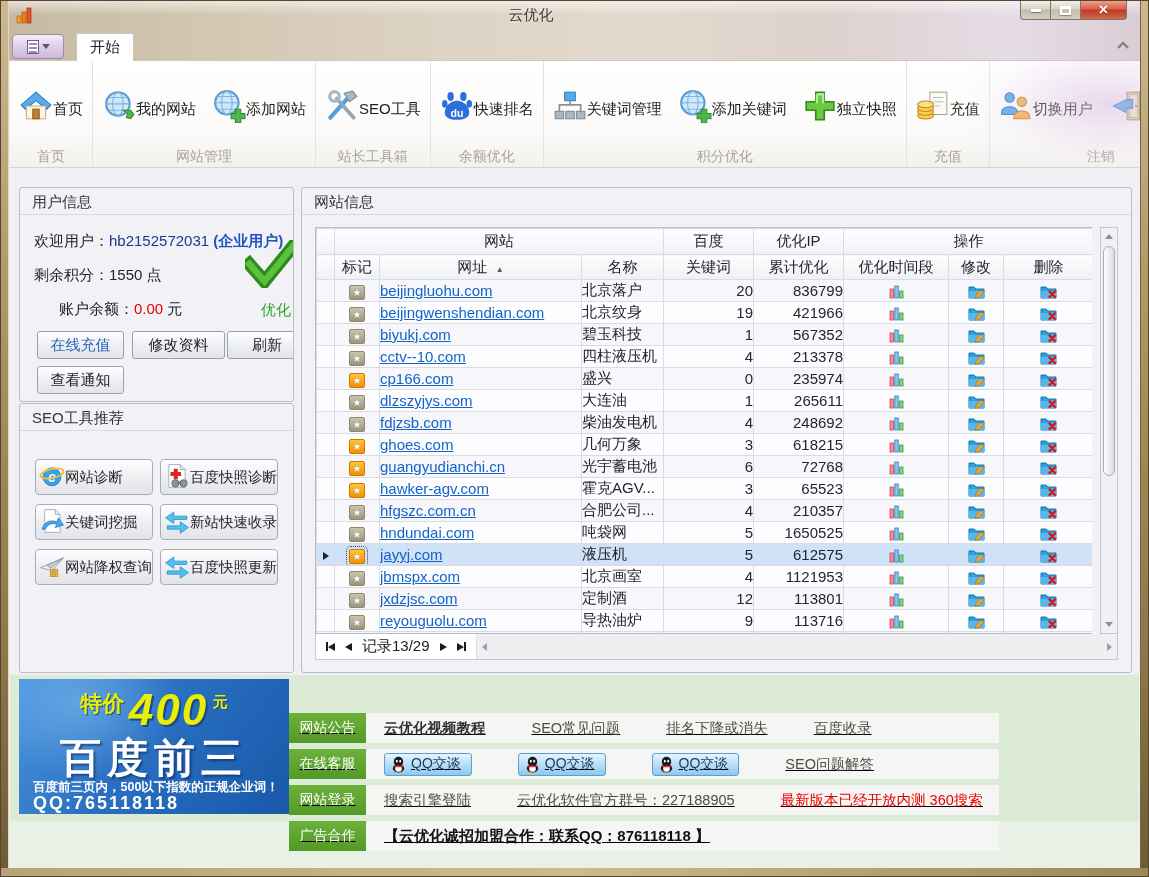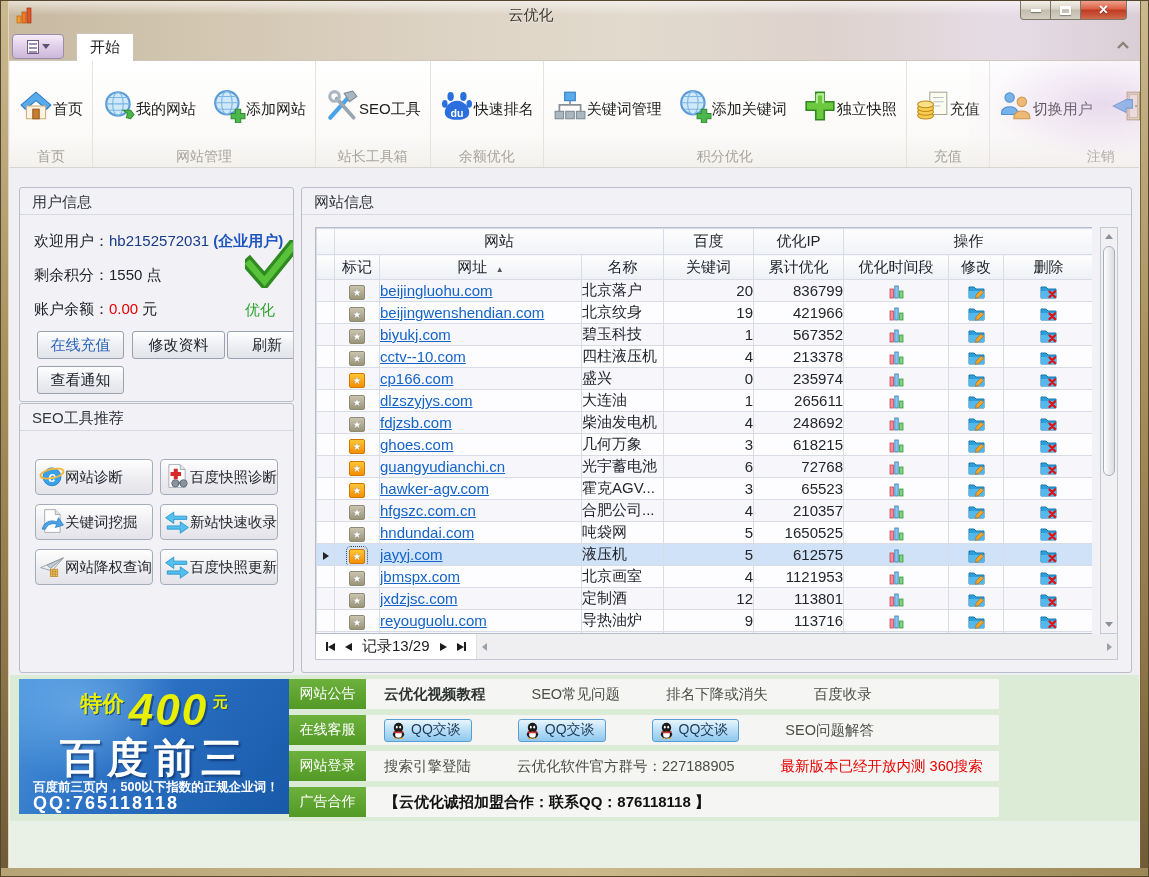--- a/index.html
+++ b/index.html
@@ -60,21 +60,21 @@
   .bottom-zone{position:absolute;left:9px;right:9px;top:674px;bottom:8px;background:#dcebd6;}
   .below-zone{position:absolute;left:9px;right:9px;top:820px;bottom:8px;background:#e9f1e6;}
   .gbox{position:absolute;background:#f2f2f6;border:1px solid #b9bec9;border-radius:3px;overflow:hidden;}
   .gbox-title{height:27px;line-height:27px;padding-left:12px;font-size:15px;color:#32363e;border-bottom:1px solid #d7dae2;}
   
   .ubox{left:18px;top:186px;width:275px;height:215px;}
   .uline{position:absolute;left:14px;font-size:15px;color:#20242c;white-space:nowrap;}
   .u-user{color:#173a8a;}
   .u-type{color:#1d54c0;font-weight:bold;}
   .u-red{color:#e80000;}
-  .u-status{position:absolute;right:18px;top:113px;font-size:15px;color:#2ca32c;white-space:nowrap;}
+  .u-status{position:absolute;right:2px;top:113px;font-size:15px;color:#2ca32c;white-space:nowrap;}
   .u-check{position:absolute;right:-4px;top:52px;width:52px;height:48px;}
   .ubtn{position:absolute;height:28px;background:linear-gradient(#ffffff,#eceef2 55%,#e2e4ea);
     border:1px solid #9aa2b0;border-radius:3px;font-size:15px;color:#23262d;display:flex;align-items:center;justify-content:center;cursor:pointer;white-space:nowrap;}
   .ubtn.blue{color:#2a63b8;}
   
   .sbox{left:18px;top:402px;width:275px;height:270px;}
   .stool{position:absolute;width:118px;height:36px;background:linear-gradient(#fefefe,#ececf0 60%,#e3e3e9);
     border:1px solid #a6adba;border-radius:4px;display:flex;align-items:center;cursor:pointer;overflow:hidden;padding-left:3px;}
   .stool svg{width:26px;height:26px;flex:none;}
   .stool span{font-size:14.5px;color:#23262d;white-space:nowrap;}
@@ -127,21 +127,21 @@
   .ad:before{content:"";position:absolute;left:-40px;top:-50px;width:200px;height:150px;border-radius:50%;
     background:radial-gradient(rgba(130,190,240,.55),rgba(130,190,240,0) 70%);}
   .ad-l1{position:absolute;left:0;right:0;top:6px;text-align:center;color:#e8ef00;font-weight:bold;}
   .ad-l1 .p1{font-size:22px;vertical-align:14px;text-shadow:1px 1px 0 #1a4a8a;}
   .ad-l1 .p2{font-size:44px;font-style:italic;letter-spacing:2px;text-shadow:2px 2px 0 #1a4a8a;}
   .ad-l1 .p3{font-size:15px;vertical-align:18px;text-shadow:1px 1px 0 #1a4a8a;}
   .ad-l2{position:absolute;left:0;right:0;top:52px;text-align:center;color:#fff;font-size:41px;font-weight:bold;letter-spacing:6px;text-shadow:2px 2px 2px rgba(0,30,80,.5);}
   .ad-l3{position:absolute;left:14px;top:100px;color:#fff;font-size:12.5px;font-weight:bold;white-space:nowrap;}
   .ad-l4{position:absolute;left:14px;top:114px;color:#fff;font-size:18px;font-weight:bold;letter-spacing:2px;}
   
-  .brows{position:absolute;left:288px;top:678px;width:710px;}
+  .brows{position:absolute;left:288px;top:712px;width:710px;text-decoration:underline;}
   .brow{display:flex;height:30px;margin-bottom:6px;background:#f5f5f3;}
   .blabel{width:77px;flex:none;background:linear-gradient(#6cb13c,#539926);color:#fff;font-size:14px;
     display:flex;align-items:center;justify-content:center;white-space:nowrap;}
   .bitems{flex:1;display:flex;align-items:center;padding-left:18px;gap:46px;overflow:hidden;}
   .bitem{font-size:14.5px;color:#4a4f46;white-space:nowrap;cursor:pointer;}
   .bitem.bold{font-weight:bold;color:#2e3330;}
   .bitem.red{color:#e80000;cursor:default;}
   .bitem.strong{font-weight:bold;color:#111;font-size:15px;cursor:default;}
   .qqbtn{display:inline-flex;align-items:center;gap:5px;height:23px;padding:0 10px 0 6px;cursor:pointer;
     background:linear-gradient(#e8f5fd,#b4dcf5 55%,#8ec8ee);border:1px solid #5a9fd4;border-radius:3px;
@@ -359,21 +359,21 @@
   <div class="below-zone"></div>
 
   <div class="gbox ubox">
     <div class="gbox-title">用户信息</div>
     <div class="uline" style="top:44px;">
       <span>欢迎用户：</span><span class="u-user">hb2152572031 </span><span class="u-type">(企业用户)</span>
     </div>
     <div class="uline" style="top:78px;">
       <span>剩余积分：</span><span>1550 点</span>
     </div>
-    <div class="uline" style="top:112px;">
+    <div class="uline" style="top:112px;margin-left:25px;">
       <span>账户余额：</span><span class="u-red">0.00</span><span> 元</span>
     </div>
     <svg class="u-check" viewBox="0 0 24 22">
       <path d="M2 11 L9 19 L22 3" fill="none" stroke="#2f8a1f" stroke-width="6" stroke-linecap="square"></path>
       <path d="M2 11 L9 19 L22 3" fill="none" stroke="#58c23a" stroke-width="3" stroke-linecap="square"></path>
     </svg>
     <div class="u-status">优化</div>
     <div class="ubtn blue" style="left:17px;top:143px;width:87px;">在线充值</div>
     <div class="ubtn" style="left:112px;top:143px;width:93px;">修改资料</div>
     <div class="ubtn" style="left:207px;top:143px;width:80px;">刷新</div>

